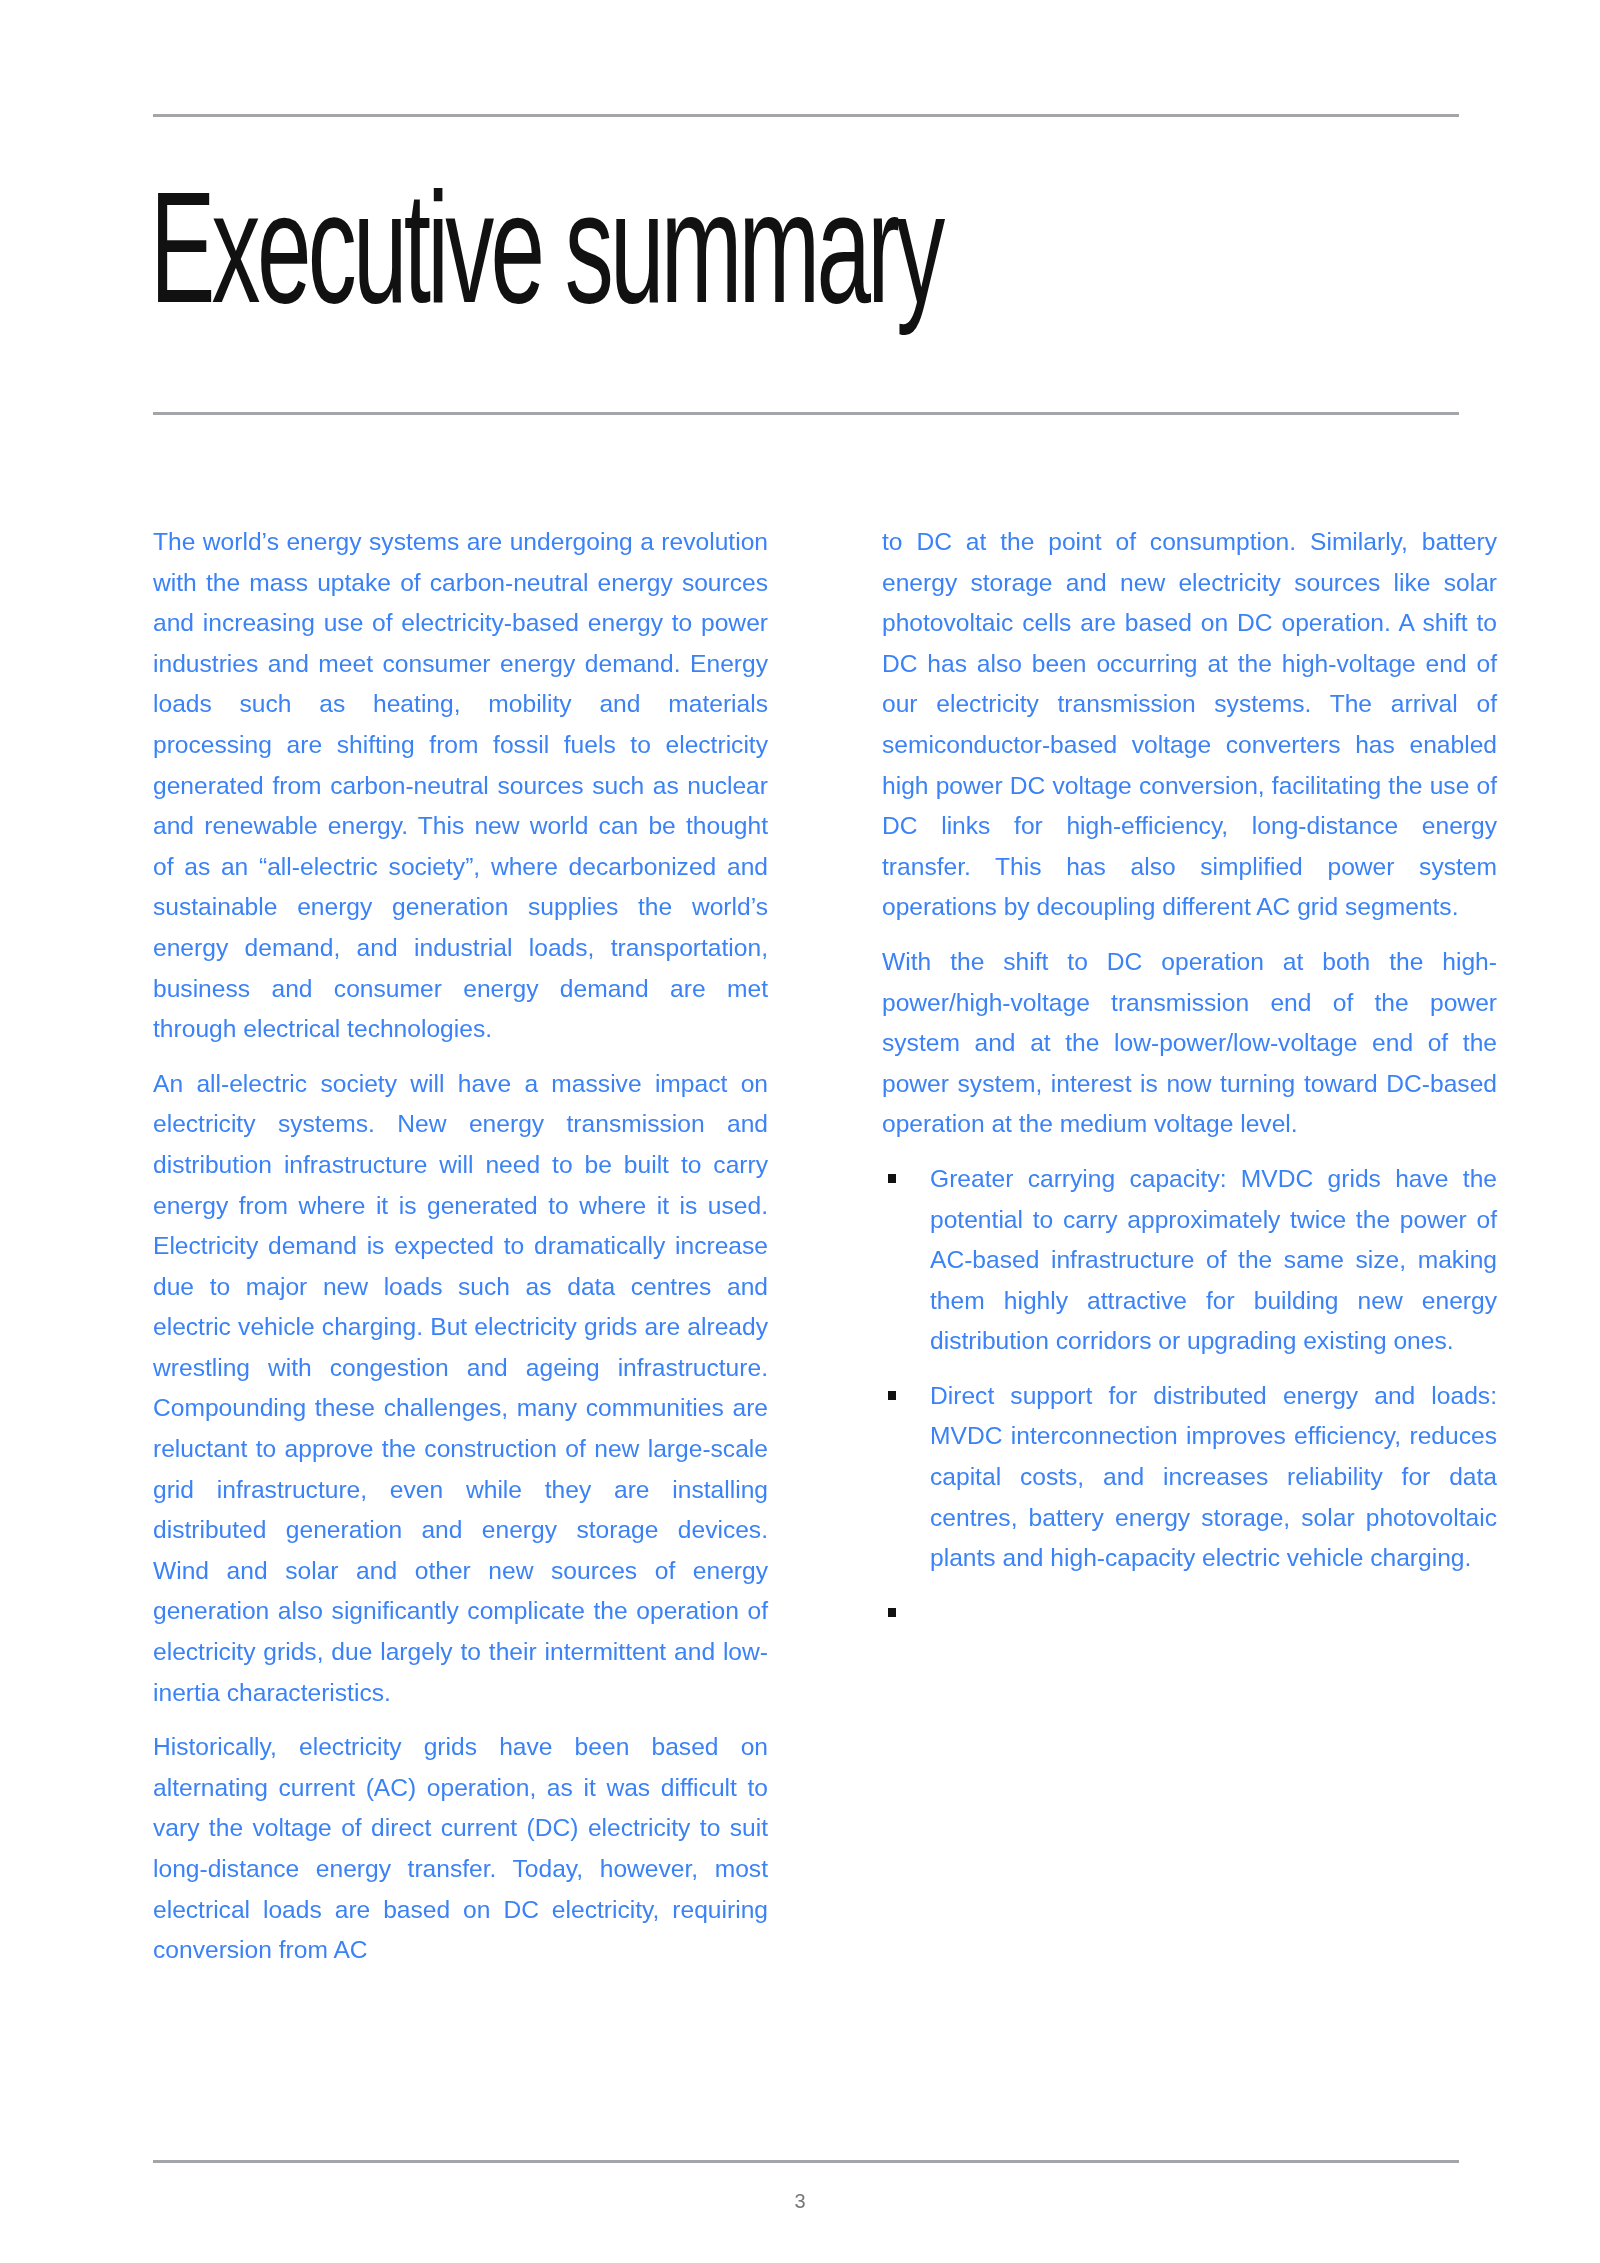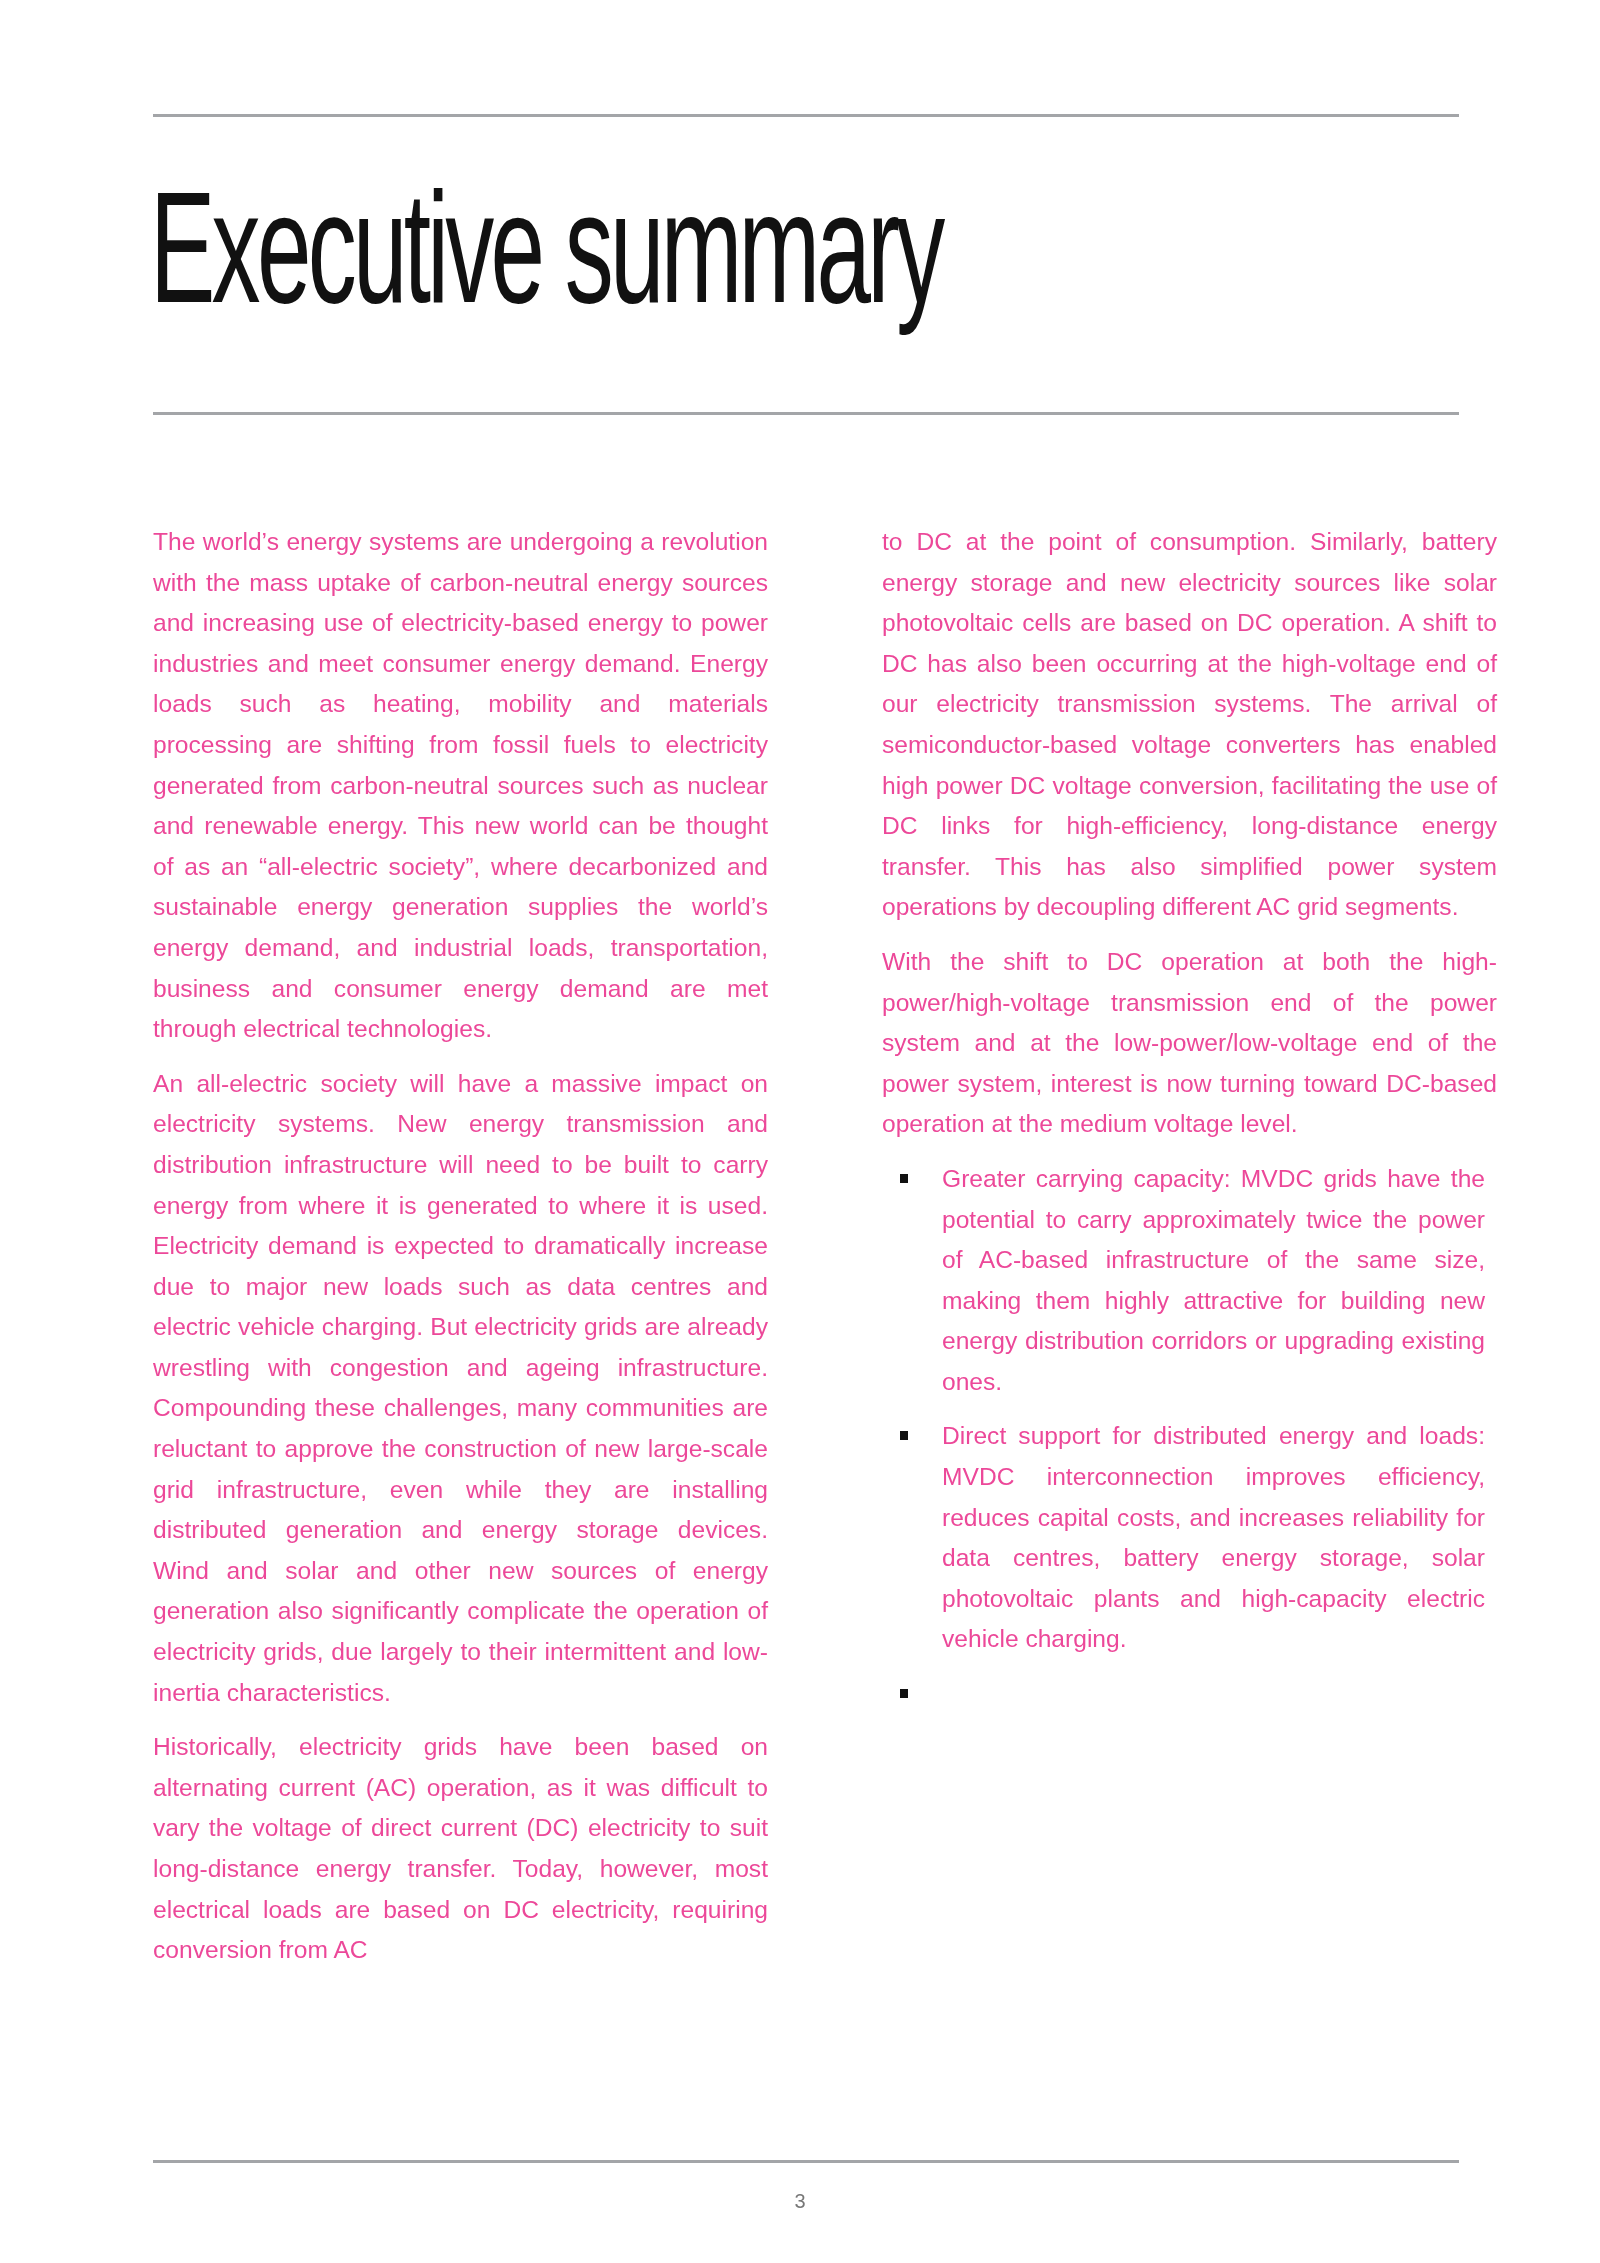--- a/index.html
+++ b/index.html
@@ -8,25 +8,25 @@
   .rule { position: absolute; left: 153px; width: 1306px; height: 3px; background: #a3a5a8; }
   .rule.top { top: 114px; }
   .rule.mid { top: 412px; }
   .rule.bottom { top: 2160px; }
   .title { position: absolute; left: 150px; top: 168px; margin: 0;
            font-family: "Liberation Sans Narrow", "Liberation Sans", sans-serif;
            font-weight: 300; font-size: 158px; line-height: 1; letter-spacing: -6px;
            color: #111; transform: scaleX(0.62); transform-origin: left top;
            -webkit-text-stroke: 0; }
   .col { position: absolute; top: 522px; width: 615px; font-size: 24.6px; line-height: 40.6px;
-         text-align: justify; color: #ec4899; }
+         text-align: justify; color: #3b82f6; }
   .col.left { left: 153px; }
   .col.right { left: 882px; }
   .col p { margin: 0 0 14px 0; hyphens: none; }
-  .col ul { list-style: none; margin: 12px; padding: 0; }
+  .col ul { list-style: none; margin: 0; padding: 0; }
   .col li { position: relative; padding-left: 48px; margin: 0 0 14px 0; }
   .bullet { position: absolute; left: 6px; top: 15px; width: 8px; height: 9px; background: #111; }
   .page-num { position: absolute; top: 2190px; left: 0; width: 1600px; text-align: center;
               font-size: 20px; color: #777; }
 </style>
 </head>
 <body>
 
 <div class="rule top"></div>
 <h1 class="title">Executive summary</h1>

